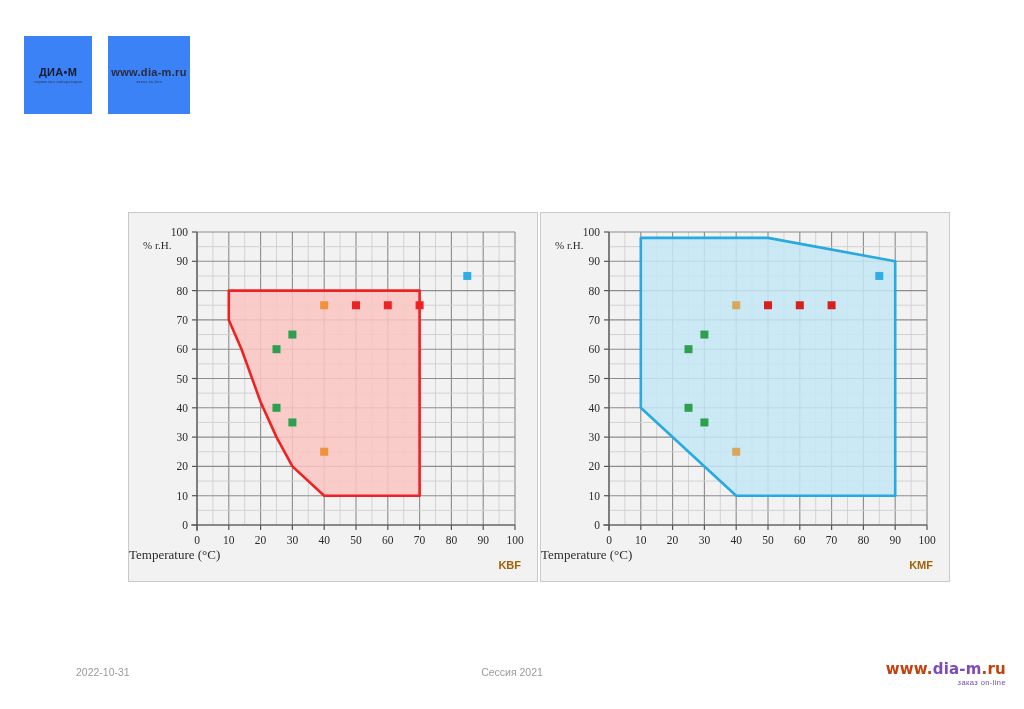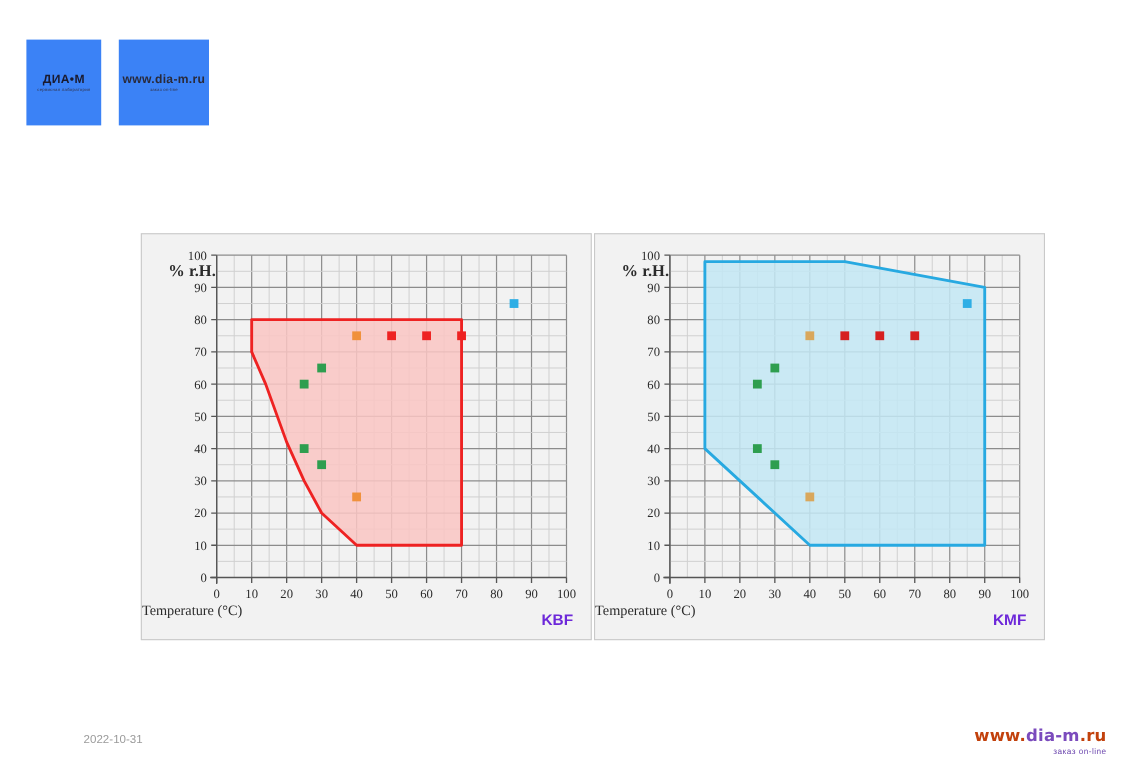--- a/index.html
+++ b/index.html
@@ -44,31 +44,31 @@
     position: absolute; top: 212px; width: 410px; height: 370px;
     background: #f2f2f2; border: 1px solid #c9c9c9;
   }
   #card-kbf { left: 128px; }
   #card-kmf { left: 540px; }
 
   .plot-wrap { position: absolute; left: 0; top: 0; width: 100%; height: 100%; }
   .plot-svg  { position: absolute; left: 0; top: 0; }
 
   .axis-label-y {
-    position: absolute; left: 24px; top: 26px;
-    font-size: 15px; color: #2b2b2b; font-family: "Liberation Serif", serif; font-weight: bold;
+    position: absolute; left: 14px; top: 26px;
+    font-size: 11px; color: #2b2b2b; font-family: "Liberation Serif", serif;
   }
   .axis-label-x {
     position: absolute; left: 0; right: 0; bottom: 18px;
     text-align: left; font-size: 13px; color: #2b2b2b;
     font-family: "Liberation Serif", serif;
   }
   .series-tag {
     position: absolute; right: 16px; bottom: 10px;
-    font-size: 14px; font-weight: bold; color: #6d28d9;
+    font-size: 11px; font-weight: bold; color: #a16207;
   }
 
   
   #footer-date {
     position: absolute; left: 76px; top: 666px;
     font-size: 10.5px; color: #9a9a9a;
   }
   #footer-session {
     position: absolute; left: 0; right: 0; top: 666px;
     text-align: center; font-size: 10.5px; color: #9a9a9a;
@@ -326,18 +326,19 @@
             <rect x="334.3" y="58.95000000000002" width="8" height="8" fill="#2eaee5"></rect>
           </g>
         </svg>
     </div>
     <div class="axis-label-y">% r.H.</div>
     <div class="axis-label-x">Temperature (°C)</div>
     <div class="series-tag">KMF</div>
   </div>
 
   <div id="footer-date">2022-10-31</div>
+  <div id="footer-session">Сессия 2021</div>
   <div id="footer-logo">
     <div class="fl-main"><span class="lite">www.</span><span>dia-m</span><span class="lite">.</span><span class="lite">ru</span></div>
     <div class="fl-sub">заказ on-line</div>
   </div>
 
 </div>
 
 </body></html>

